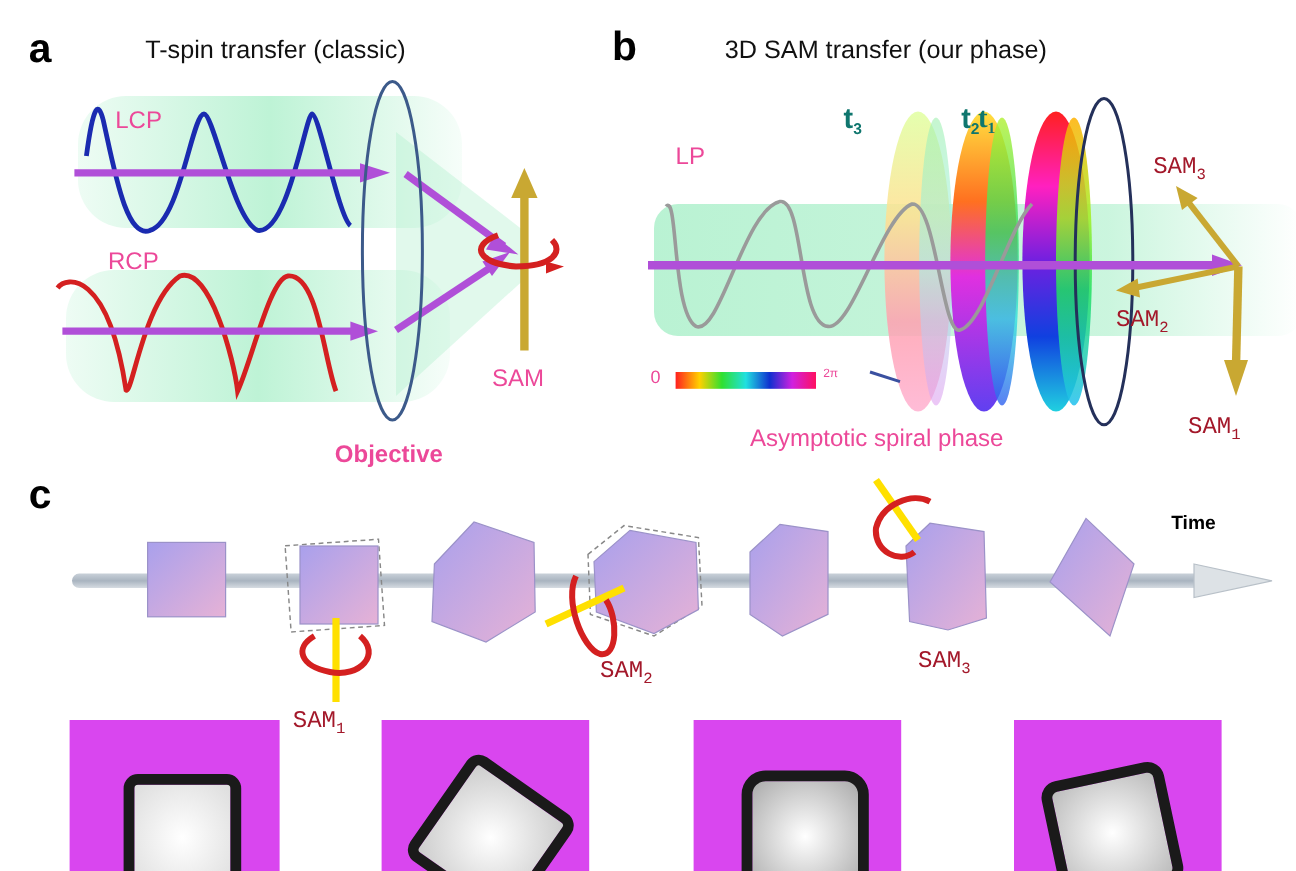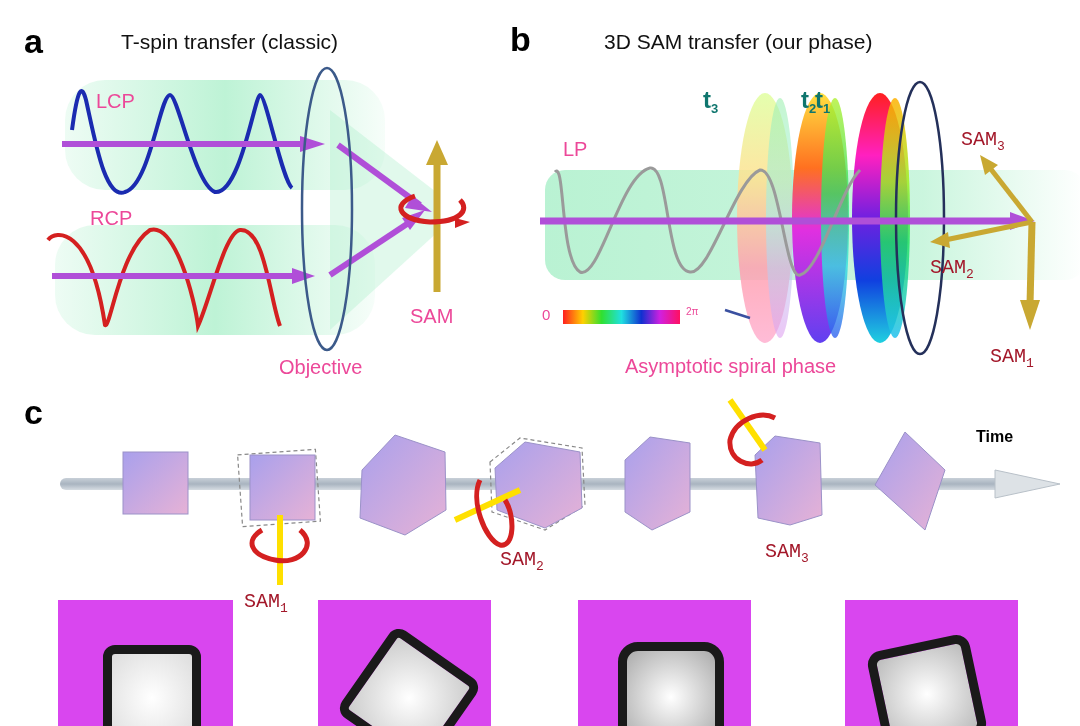--- a/index.html
+++ b/index.html
@@ -160,30 +160,30 @@
   <line x1="455" y1="520" x2="520" y2="490" stroke="#ffe000" stroke-width="6"></line>
   <path d="M480 480 C 470 500, 485 540, 500 545 C 515 548, 515 515, 505 500" fill="none" stroke="#d42020" stroke-width="5"></path>
   <line x1="730" y1="400" x2="765" y2="450" stroke="#ffe000" stroke-width="6"></line>
   <path d="M775 418 C 760 410, 735 420, 730 440 C 728 460, 750 470, 762 460" fill="none" stroke="#d42020" stroke-width="5"></path>
 
   <line x1="960" y1="716" x2="1008" y2="716" stroke="#000" stroke-width="3"></line>
 </svg>
 
 <div class="abs lbl" style="left:96px;top:90px;">LCP</div>
 <div class="abs lbl" style="left:90px;top:207px;">RCP</div>
-<div class="abs lbl" style="left:279px;top:356px;">Objective</div>
+<div class="abs lbl" style="left:279px;top:368px;font-weight:bold;">Objective</div>
 <div class="abs lbl" style="left:410px;top:305px;">SAM</div>
 
 <div class="abs panel-letter" style="left:510px;top:20px;">b</div>
 <div class="abs title" style="left:604px;top:30px;">3D SAM transfer (our phase)</div>
-<div class="abs lbl" style="left:563px;top:138px;text-align:center;">LP</div>
+<div class="abs lbl" style="left:563px;top:120px;text-align:center;">LP</div>
 
 <div class="abs tlbl" style="left:703px;top:86px;"><span>t</span><span class="sub">3</span></div>
 <div class="abs tlbl" style="left:760px;top:86px;margin-left:41px;"><span>t</span><span class="sub">2</span></div>
-<div class="abs tlbl" style="left:815px;top:86px;"><span>t</span><span class="sub">1</span></div>
+<div class="abs tlbl" style="left:815px;top:86px;font-family:Liberation Serif, serif;"><span>t</span><span class="sub">1</span></div>
 
 <div class="abs lbl" style="left:542px;top:306px;font-size:15px;">0</div>
 <div class="abs lbl" style="left:686px;top:306px;font-size:10px;">2π</div>
 <div class="abs lbl" style="left:625px;top:355px;">Asymptotic spiral phase</div>
 
 <div class="abs lbl red" style="left:961px;top:128px;"><span>SAM</span><span class="sub">3</span></div>
 <div class="abs lbl red" style="left:930px;top:256px;"><span>SAM</span><span class="sub">2</span></div>
 <div class="abs lbl red" style="left:990px;top:345px;"><span>SAM</span><span class="sub">1</span></div>
 
 <div class="abs panel-letter" style="left:24px;top:393px;">c</div>

